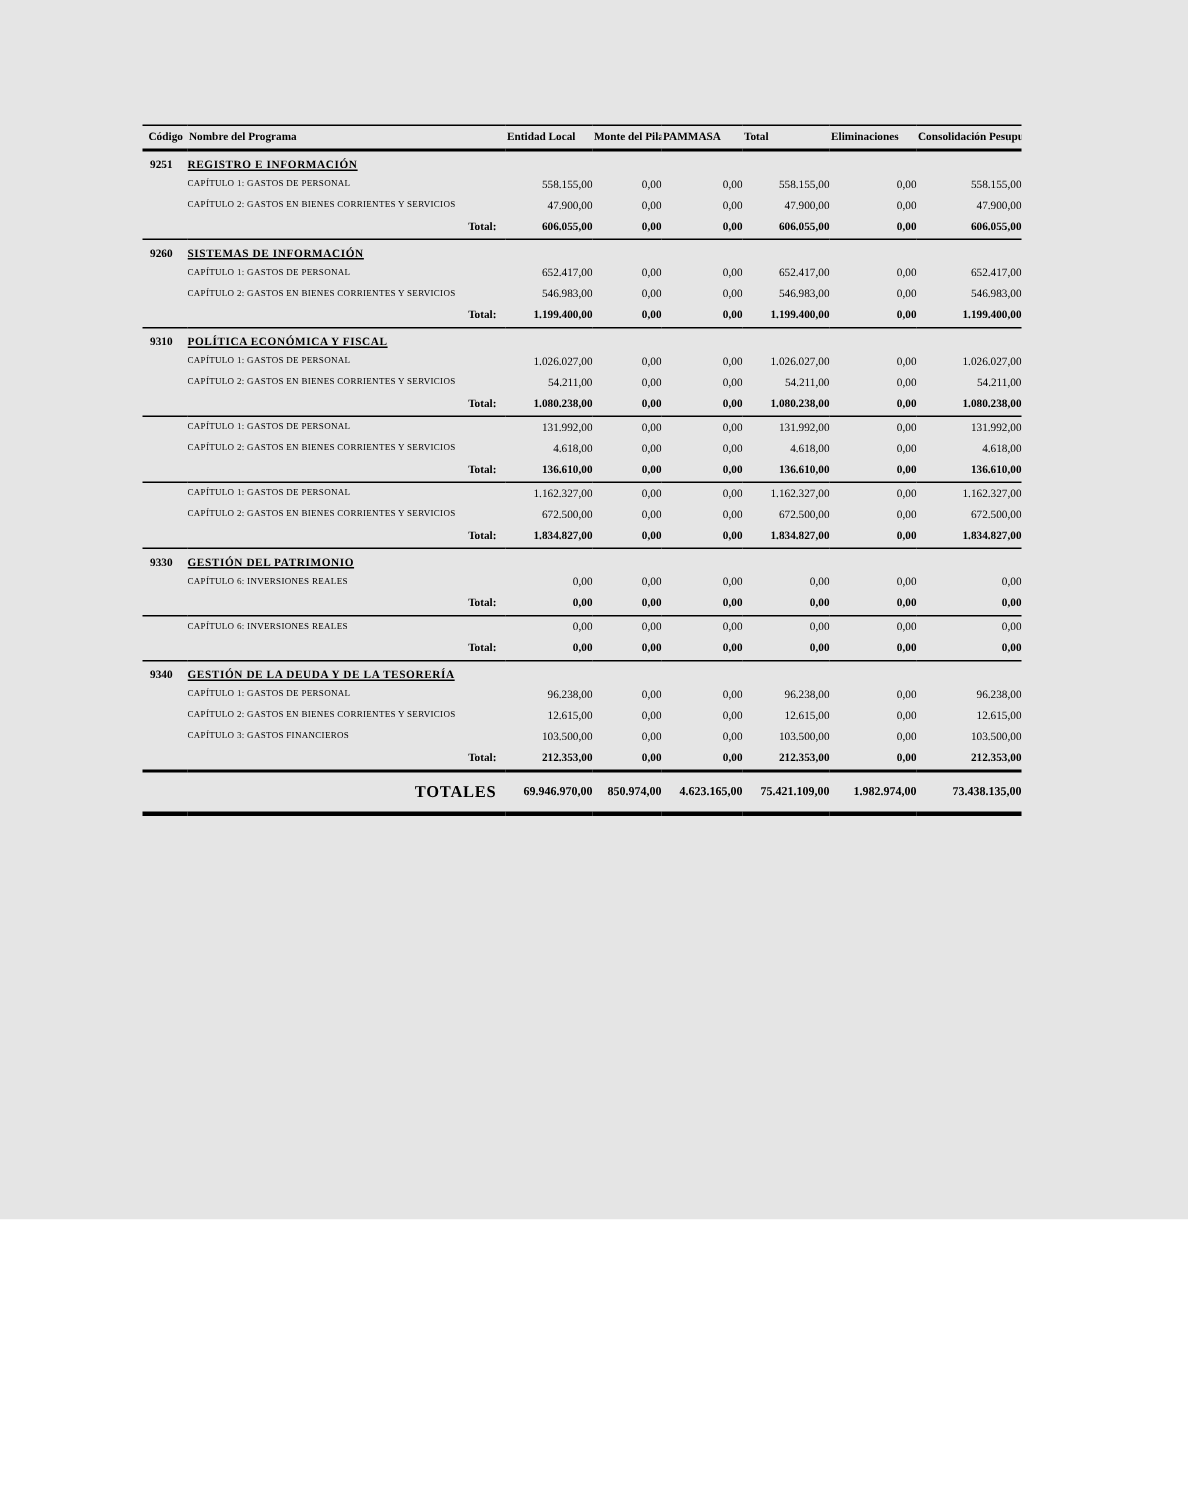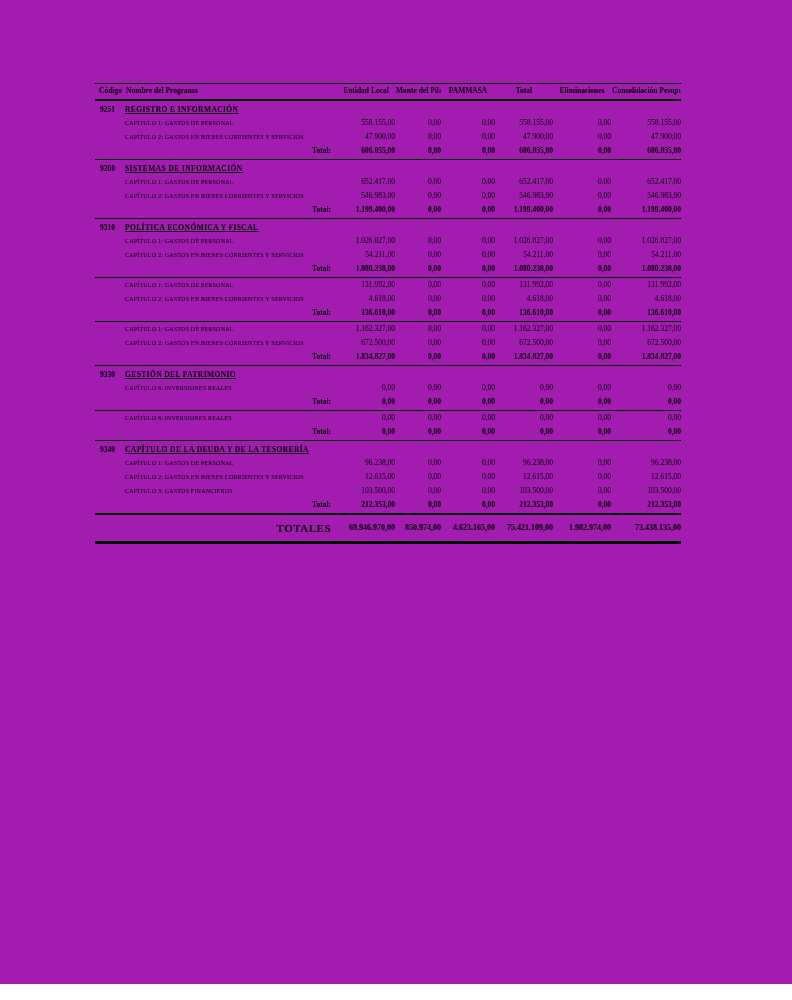--- a/index.html
+++ b/index.html
@@ -3,22 +3,22 @@
 <meta charset="utf-8">
 <style>
   html, body {
     margin: 0;
     padding: 0;
     background: #ffffff;
   }
   .page {
     position: relative;
     width: 792px;
-    height: 984px;
-    background: #a21caf;
+    height: 813px;
+    background: #e5e5e5;
     font-family: "Liberation Serif", "DejaVu Serif", serif;
     color: #000000;
     overflow: hidden;
   }
   table.budget {
     position: absolute;
     left: 95px;
     top: 83px;
     width: 586px;
     border-collapse: collapse;
@@ -26,21 +26,21 @@
   }
   table.budget td, table.budget th {
     margin: 0;
     overflow: hidden;
     white-space: nowrap;
   }
   
   thead th {
     font-size: 7.5px;
     font-weight: bold;
-    text-align: center;
+    text-align: left;
     vertical-align: middle;
     padding: 3px 1px;
     border-top: 1px solid #000;
     border-bottom: 2px solid #000;
     white-space: normal;
     line-height: 1.15;
   }
   thead th.h-code { text-align: left; padding-left: 4px; }
   thead th.h-name { text-align: left; padding-left: 1px; }
   
@@ -329,21 +329,21 @@
           <td class="total-label-cell">Total:</td>
           <td class="num">0,00</td>
           <td class="num">0,00</td>
           <td class="num">0,00</td>
           <td class="num">0,00</td>
           <td class="num">0,00</td>
           <td class="num">0,00</td>
         </tr>
         <tr class="section-row">
           <td class="code-cell">9340</td>
-          <td class="name-cell" colspan="7"><span>CAPÍTULO DE LA DEUDA Y DE LA TESORERÍA</span></td>
+          <td class="name-cell" colspan="7"><span>GESTIÓN DE LA DEUDA Y DE LA TESORERÍA</span></td>
         </tr>
         <tr class="chapter-row">
           <td></td>
           <td class="label-cell">CAPÍTULO 1: GASTOS DE PERSONAL</td>
           <td class="num">96.238,00</td>
           <td class="num">0,00</td>
           <td class="num">0,00</td>
           <td class="num">96.238,00</td>
           <td class="num">0,00</td>
           <td class="num">96.238,00</td>

